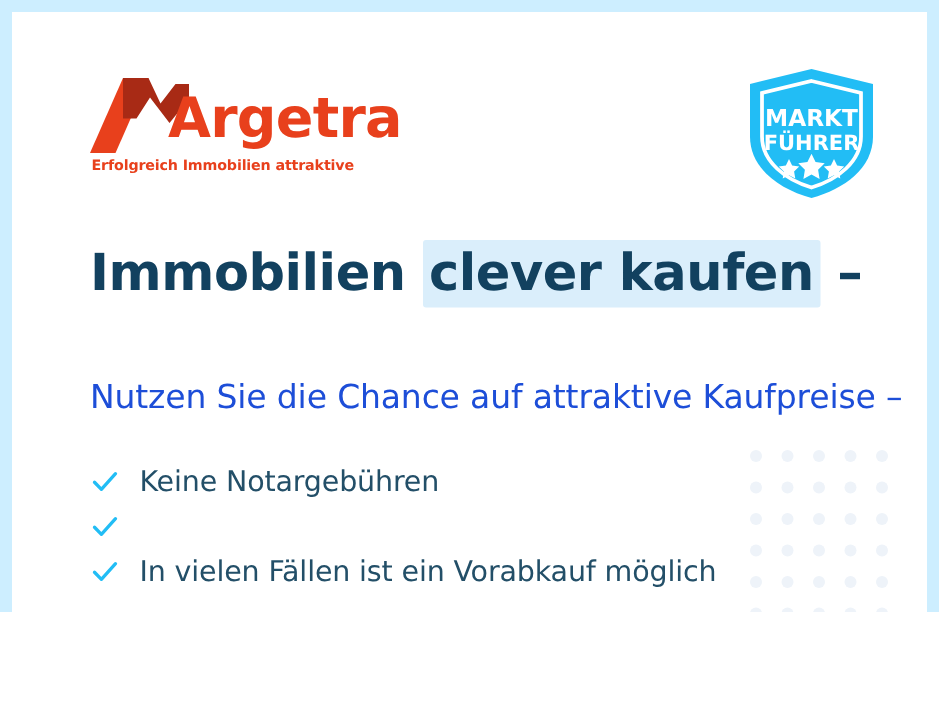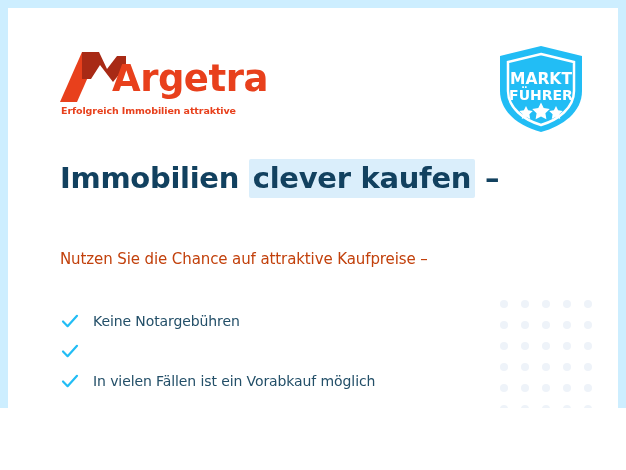--- a/index.html
+++ b/index.html
@@ -104,21 +104,21 @@
   }
 
   
   .headline {
     position: absolute;
     left: 52px;
     top: 133px;
     width: 520px;
     font-family: "DejaVu Sans", sans-serif;
     font-weight: bold;
-    font-size: 29px;
+    font-size: 34px;
     line-height: 37px;
     color: #12415f;
     letter-spacing: -0.3px;
   }
   .headline .hl-line {
     display: block;
     white-space: nowrap;
   }
   .headline .mark {
     background: #daeefb;
@@ -127,23 +127,23 @@
   }
 
   
   .subhead {
     position: absolute;
     left: 52px;
     top: 222px;
     width: 520px;
     font-family: "DejaVu Sans", sans-serif;
     font-weight: normal;
-    font-size: 15px;
+    font-size: 22px;
     line-height: 28px;
-    color: #c2410c;
+    color: #1d4ed8;
     letter-spacing: -0.1px;
   }
   .subhead .sub-line {
     display: block;
     white-space: nowrap;
   }
 
   
   .features {
     position: absolute;
@@ -161,21 +161,21 @@
   }
   .features .check {
     flex: 0 0 auto;
     width: 20px;
     height: 20px;
     margin-right: 13px;
     display: block;
   }
   .features .feat-text {
     font-family: "DejaVu Sans", sans-serif;
-    font-size: 14px;
+    font-size: 19px;
     color: #234f68;
     letter-spacing: -0.1px;
     white-space: nowrap;
   }
 </style>
 </head>
 <body>
 
 <div class="banner">
   <div class="card">

